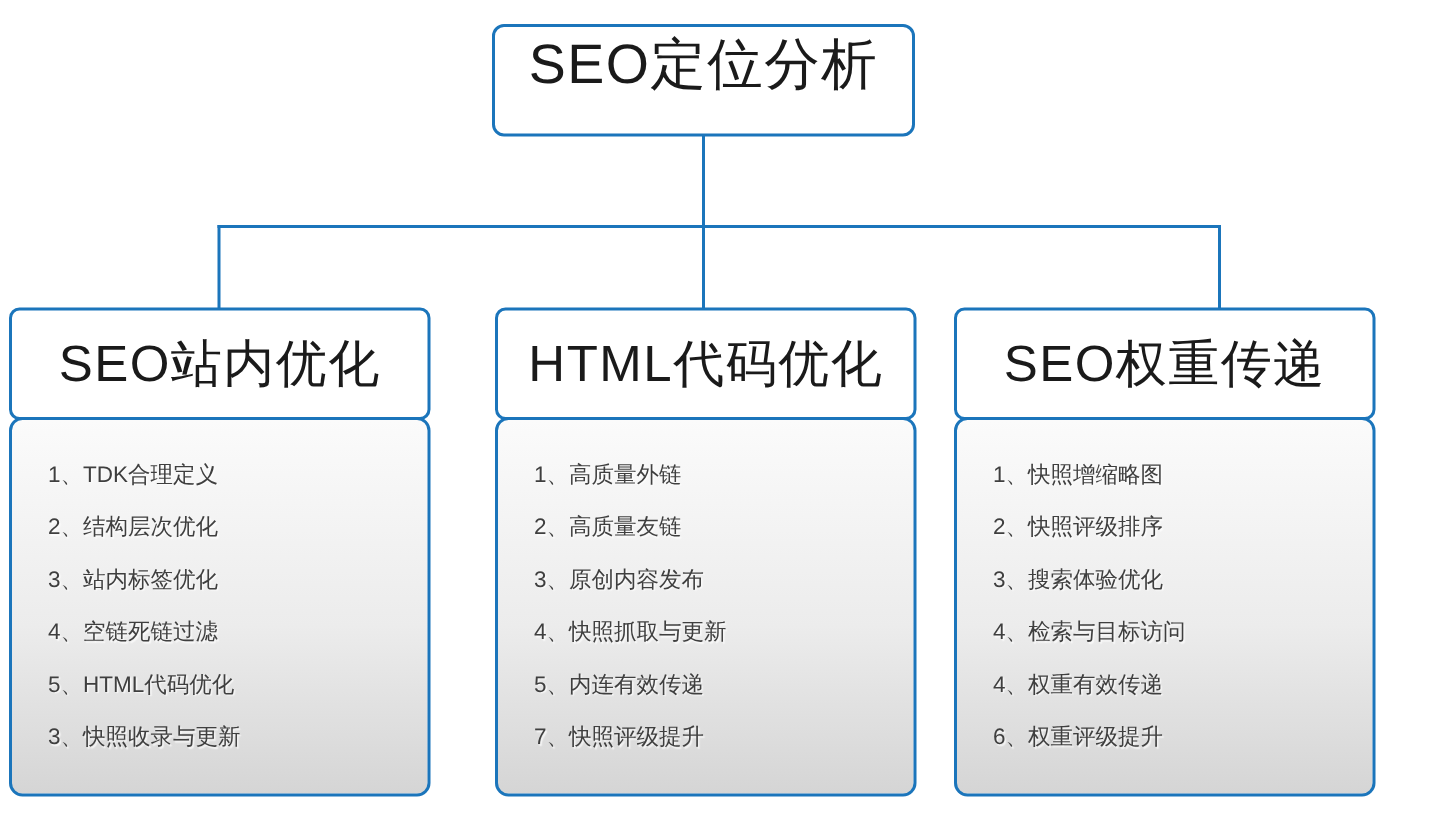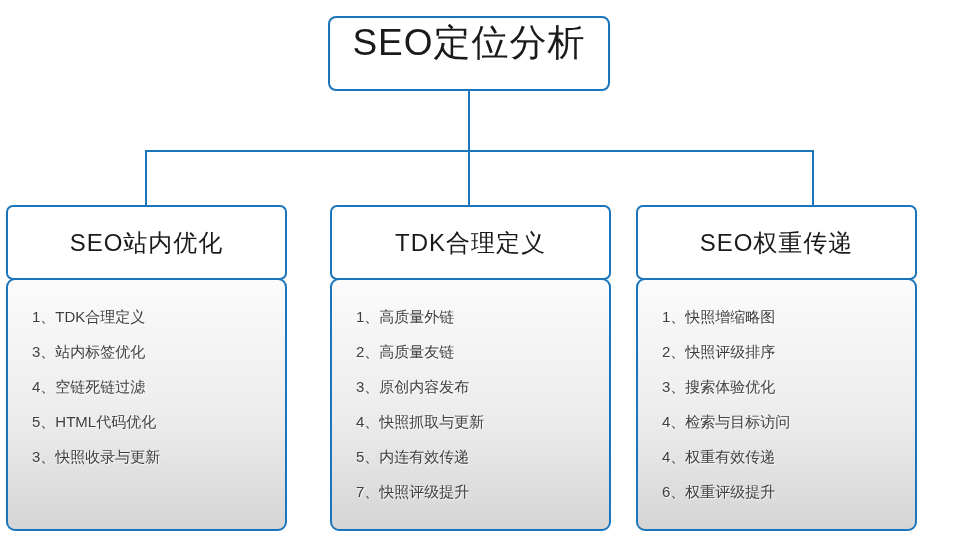--- a/index.html
+++ b/index.html
@@ -24,21 +24,21 @@
     border:2px solid var(--line);border-radius:8px;
     display:flex;align-items:flex-start;justify-content:center;
     font-size:37px;color:var(--header_text);letter-spacing:1px;
     z-index:2;
   }
   .col{position:absolute;top:205px;width:281px;}
   .col-head{
     position:relative;z-index:2;height:75px;box-sizing:border-box;
     background:var(--header_bg);border:2px solid var(--line);border-radius:7px;
     display:flex;align-items:center;justify-content:center;
-    font-size:24px;color:var(--header_text);letter-spacing:1px;
+    font-size:34px;color:var(--header_text);letter-spacing:1px;
   }
   .col-list{
     position:relative;z-index:1;margin-top:-2px;height:253px;box-sizing:border-box;
     border:2px solid var(--line);border-radius:9px;
     background:linear-gradient(to bottom,var(--list_gradient_top) 0%,#ececec 55%,var(--list_gradient_bottom) 100%);
     padding:19px 8px 0 24px;
   }
   .col-item{
     font-size:15px;line-height:35px;color:var(--item_text);
     white-space:nowrap;
@@ -59,30 +59,31 @@
   <div class="line v" style="left:145px;top:150px;height:57px"></div>
   <div class="line v" style="left:468px;top:150px;height:57px"></div>
   <div class="line v" style="left:812px;top:150px;height:57px"></div>
 
   <div class="col" style="left:6px">
     <div class="col-head">
       <span>SEO站内优化</span>
     </div>
     <div class="col-list">
       <div class="col-item">1、TDK合理定义</div>
+      <div class="col-item">2、结构层次优化</div>
       <div class="col-item">3、站内标签优化</div>
       <div class="col-item">4、空链死链过滤</div>
       <div class="col-item">5、HTML代码优化</div>
       <div class="col-item">3、快照收录与更新</div>
     </div>
   </div>
 
   <div class="col" style="left:330px">
     <div class="col-head">
-      <span>TDK合理定义</span>
+      <span>HTML代码优化</span>
     </div>
     <div class="col-list">
       <div class="col-item">1、高质量外链</div>
       <div class="col-item">2、高质量友链</div>
       <div class="col-item">3、原创内容发布</div>
       <div class="col-item">4、快照抓取与更新</div>
       <div class="col-item">5、内连有效传递</div>
       <div class="col-item">7、快照评级提升</div>
     </div>
   </div>

